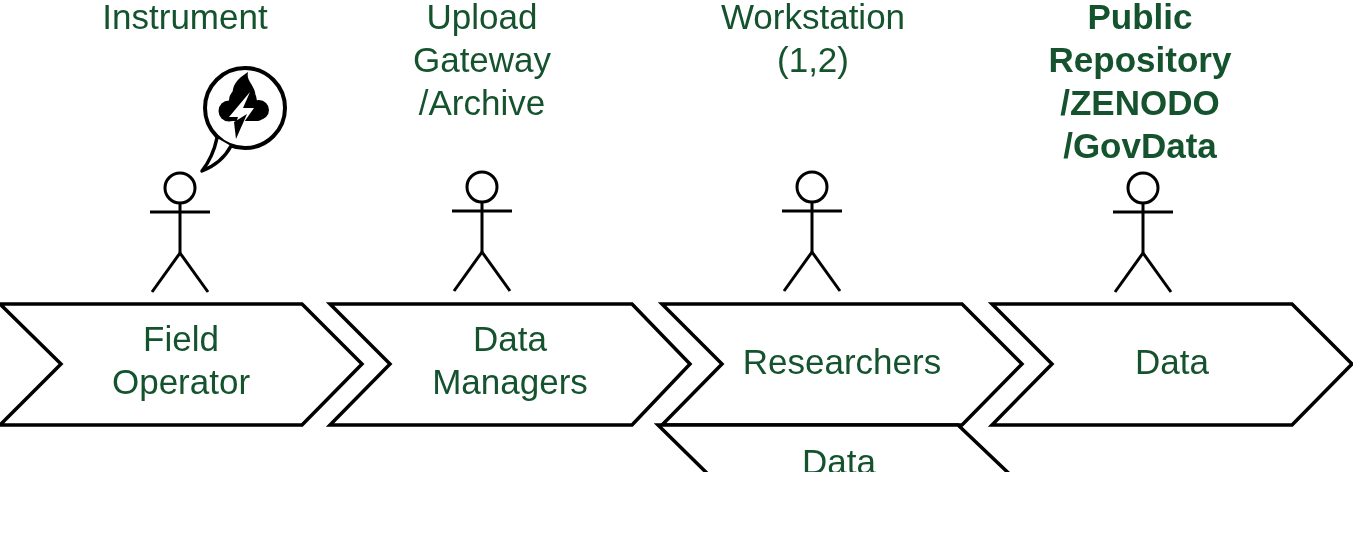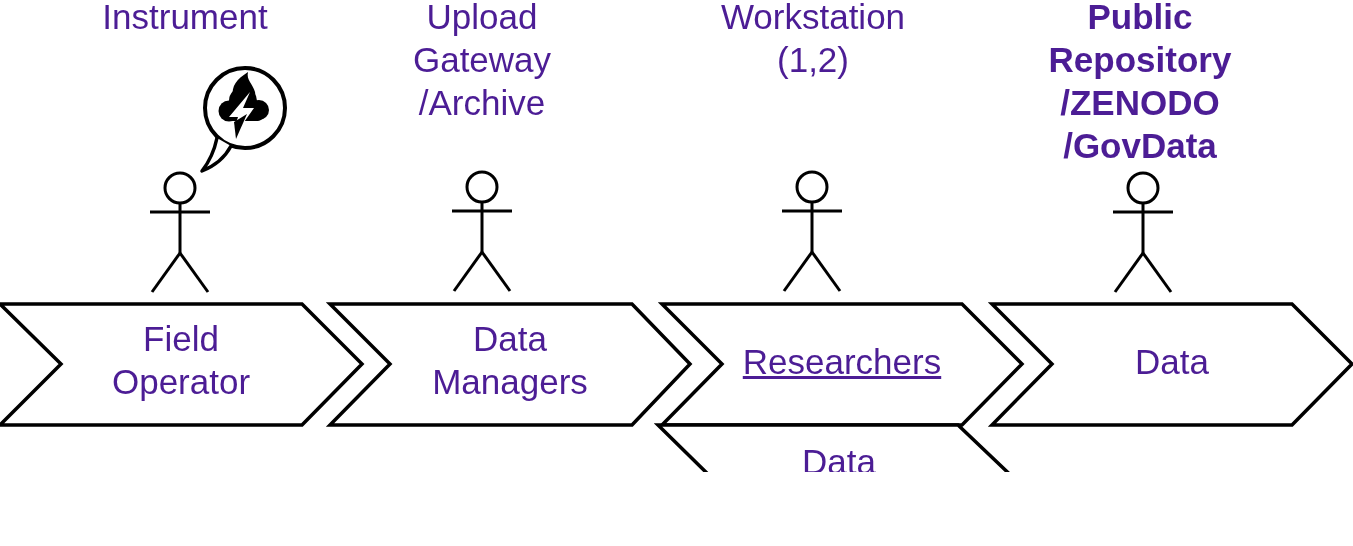--- a/index.html
+++ b/index.html
@@ -7,21 +7,21 @@
     padding: 0;
     background: #ffffff;
   }
   #stage {
     position: relative;
     width: 1353px;
     height: 472px;
     background: #ffffff;
     overflow: hidden;
     font-family: "Liberation Sans", "DejaVu Sans", sans-serif;
-    color: #4c1d95;
+    color: #14532d;
   }
   #diagram-svg {
     position: absolute;
     left: 0;
     top: 0;
     z-index: 0;
   }
   .station-label {
     position: absolute;
     top: -5px;
@@ -96,19 +96,19 @@
 (1,2)</div>
   <div class="station-label bold" style="left:990px;">Public
 Repository
 /ZENODO
 /GovData</div>
 
   <div class="role-label" style="left:0px; top:317px; width:362px;">Field
 Operator</div>
   <div class="role-label" style="left:330px; top:317px; width:360px;">Data
 Managers</div>
-  <div class="role-label" style="left:662px; top:340px; width:360px;text-decoration:underline;">Researchers</div>
+  <div class="role-label" style="left:662px; top:340px; width:360px;">Researchers</div>
   <div class="role-label" style="left:992px; top:340px; width:360px;">Data</div>
 
   <div class="role-label" style="left:658px; top:440px; width:362px;">Data
 Managers</div>
 
 </div>
 
 </body></html>

